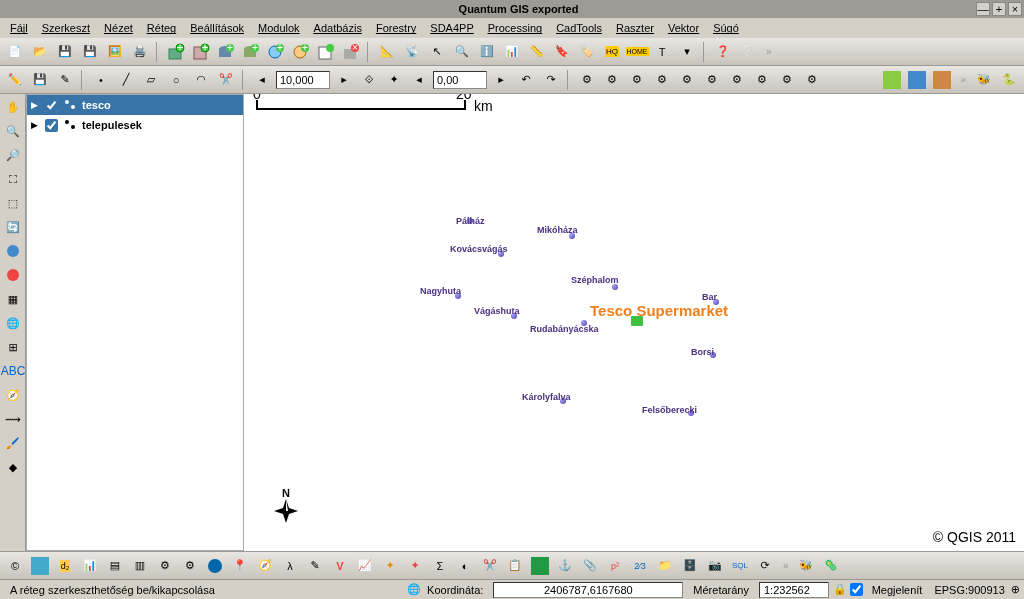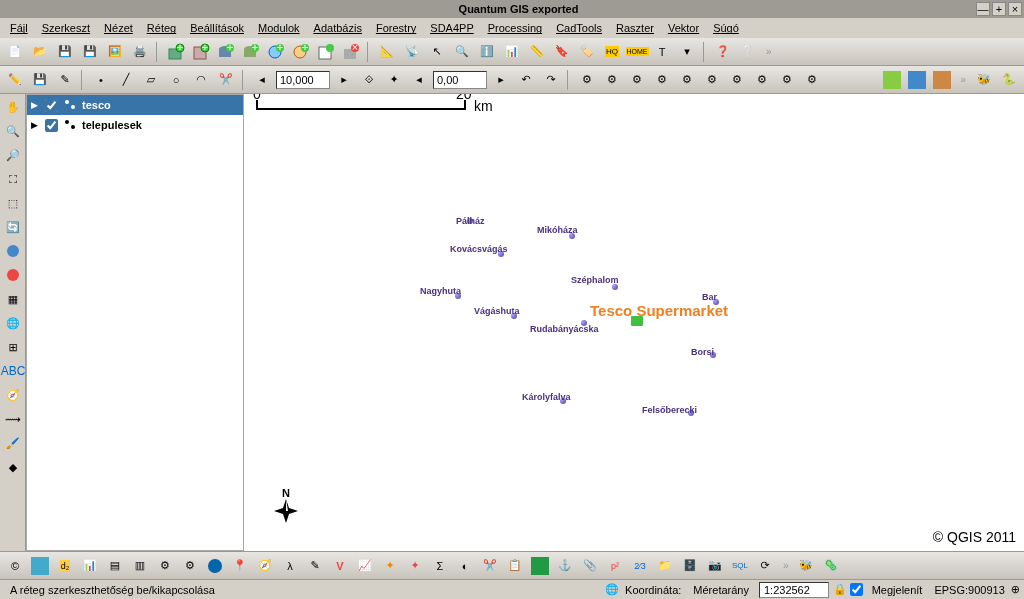--- a/index.html
+++ b/index.html
@@ -372,20 +372,21 @@
   <span class="expander">»</span>
   <span class="tb-btn">🐝</span>
   <span class="tb-btn">🦠</span>
 </div>
 
 <div class="status-bar">
   <span class="status-text">A réteg szerkeszthetőség be/kikapcsolása</span>
   <span class="status-mid"></span>
   <span>🌐</span>
   <span class="status-text">Koordináta:</span>
+  <input class="status-input" style="width: 190px; text-align: center;" value="2406787,6167680">
   <span class="status-text">Méretarány</span>
   <input class="status-input" style="width: 70px;" value="1:232562">
   <span>🔒</span>
   <input type="checkbox" checked="" style="margin: 0px 3px;">
   <span class="status-text">Megjelenít</span>
   <span class="status-text">EPSG:900913</span>
   <span>⊕</span>
 </div>
 
 </body></html>

